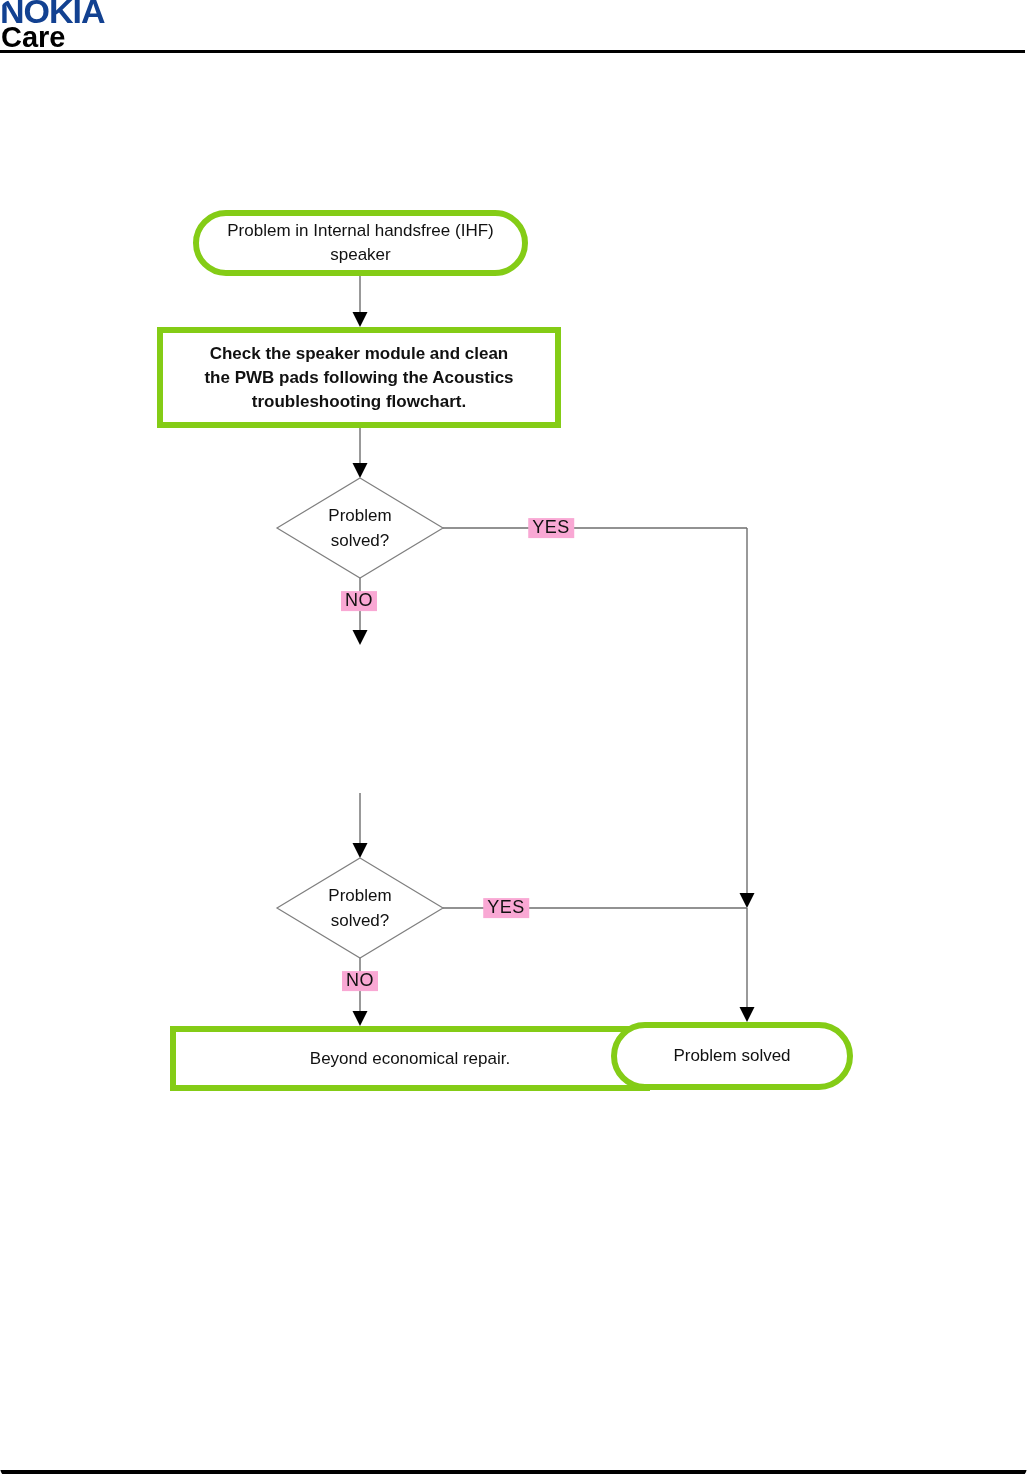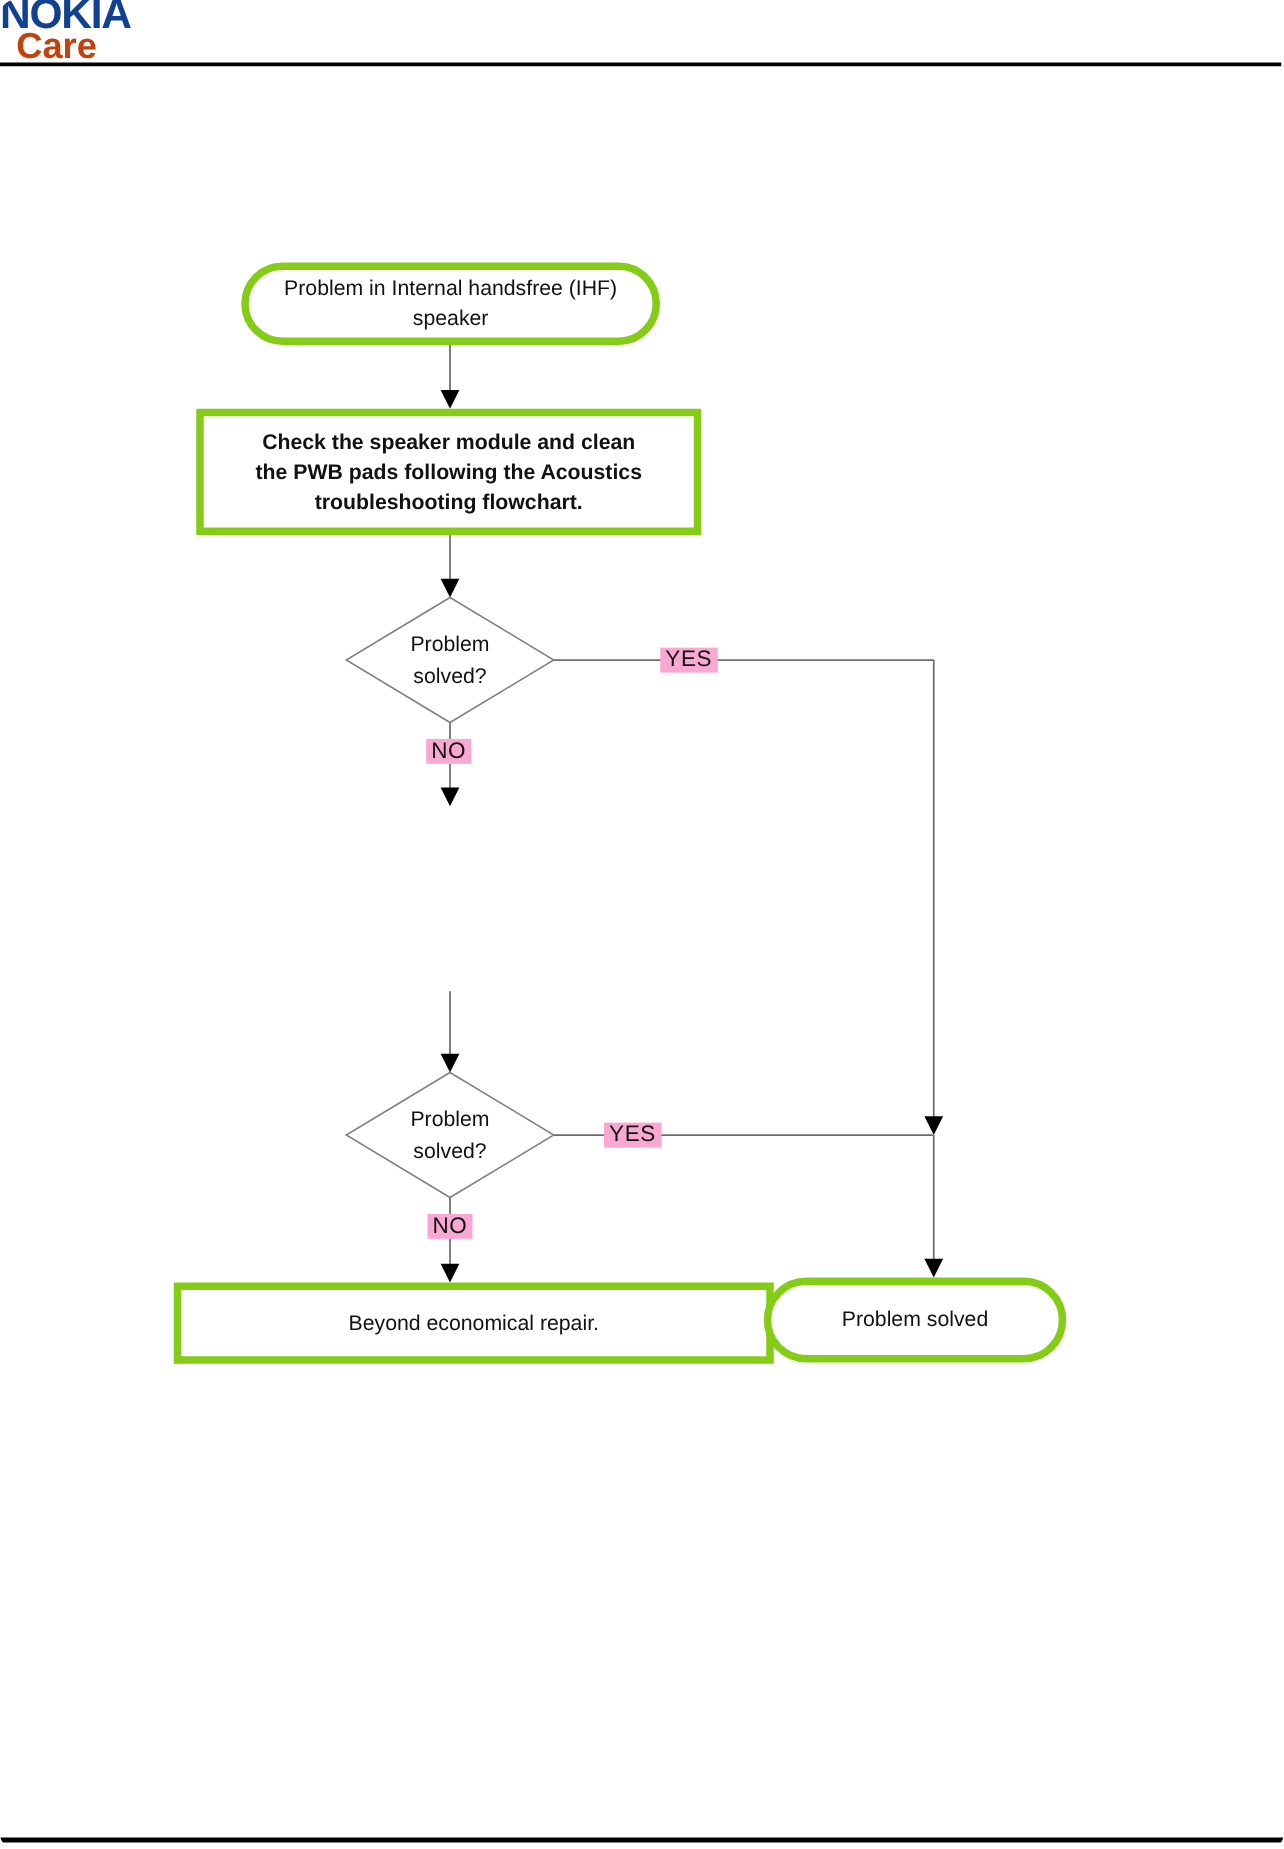--- a/index.html
+++ b/index.html
@@ -26,23 +26,22 @@
     letter-spacing: -1px;
     color: #124191;
     line-height: 1;
   }
   .care-logo {
     position: absolute;
     left: 1px;
     top: 23px;
     font-size: 29px;
     font-weight: 700;
-    color: #c2410c;
+    color: #000000;
     line-height: 1;
-    padding-left: 12px;
   }
   .rule {
     position: absolute;
     left: 0;
     background: #000000;
   }
   .rule-top { top: 50px; width: 1025px; height: 3px; }
   .rule-bottom { top: 1470px; width: 1027px; height: 4px; }
 
   .connectors {
@@ -138,19 +137,19 @@
   <div class="branch-label" style="left:551px; top:528px;">YES</div>
   <div class="branch-label" style="left:359px; top:601px;">NO</div>
 
 
   <div class="diamond-text" style="left:277px; top:858px; width:166px; height:100px;">Problem
 solved?</div>
 
   <div class="branch-label" style="left:506px; top:908px;">YES</div>
   <div class="branch-label" style="left:360px; top:981px;">NO</div>
 
-  <div class="node" style="left:139px; top:1026px; width:480px; height:65px;text-align:right;">Beyond economical repair.</div>
+  <div class="node" style="left:170px; top:1026px; width:480px; height:65px;text-align:right;">Beyond economical repair.</div>
 
   <div class="node stadium" style="left:611px; top:1022px; width:242px; height:68px;">Problem solved</div>
 
   <div class="rule rule-bottom"></div>
 
 </div>
 
 </body></html>

